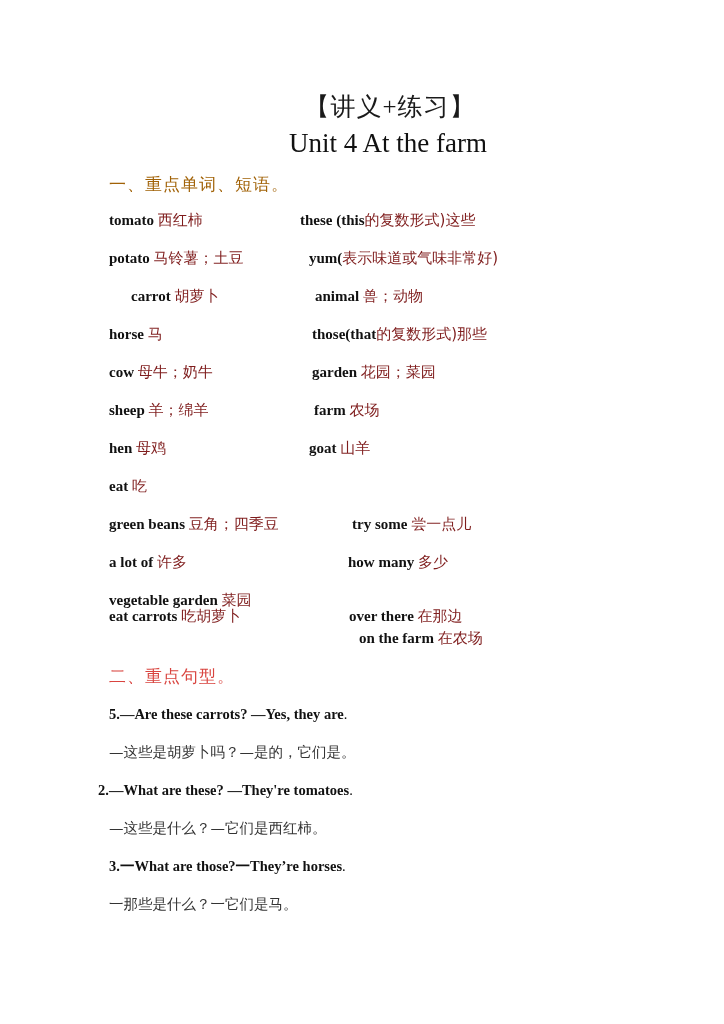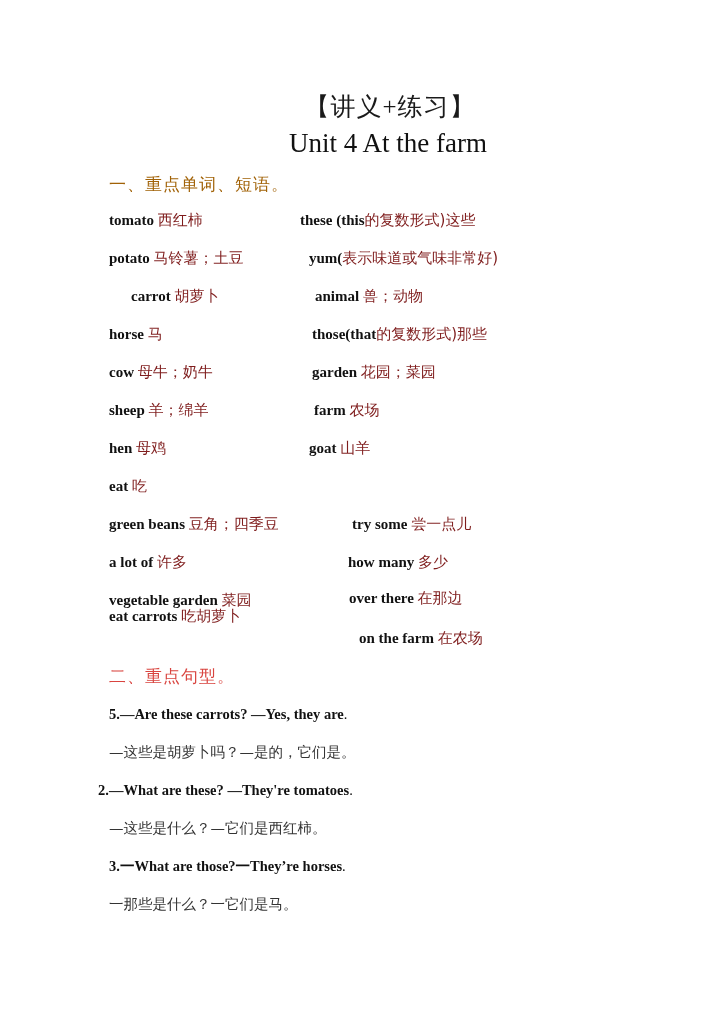--- a/index.html
+++ b/index.html
@@ -133,21 +133,21 @@
       <span class="cn">山羊</span>
     </div>
     <div class="abs row" style="left:352px; top:514px;">
       <span class="en">try some</span>
       <span class="cn"> 尝一点儿</span>
     </div>
     <div class="abs row" style="left:348px; top:552px;">
       <span class="en">how many</span>
       <span class="cn"> 多少</span>
     </div>
-    <div class="abs row" style="left:349px; top:588px;">
+    <div class="abs row" style="left:349px; top:606px;">
       <span class="en">over there</span>
       <span class="cn">在那边</span>
     </div>
     <div class="abs row" style="left:359px; top:628px;">
       <span class="en">on the farm</span>
       <span class="cn">在农场</span>
     </div>
   </div>
 
   <div class="abs section-heading" style="top: 665px; color: rgb(217, 68, 63);">二、重点句型。</div>

